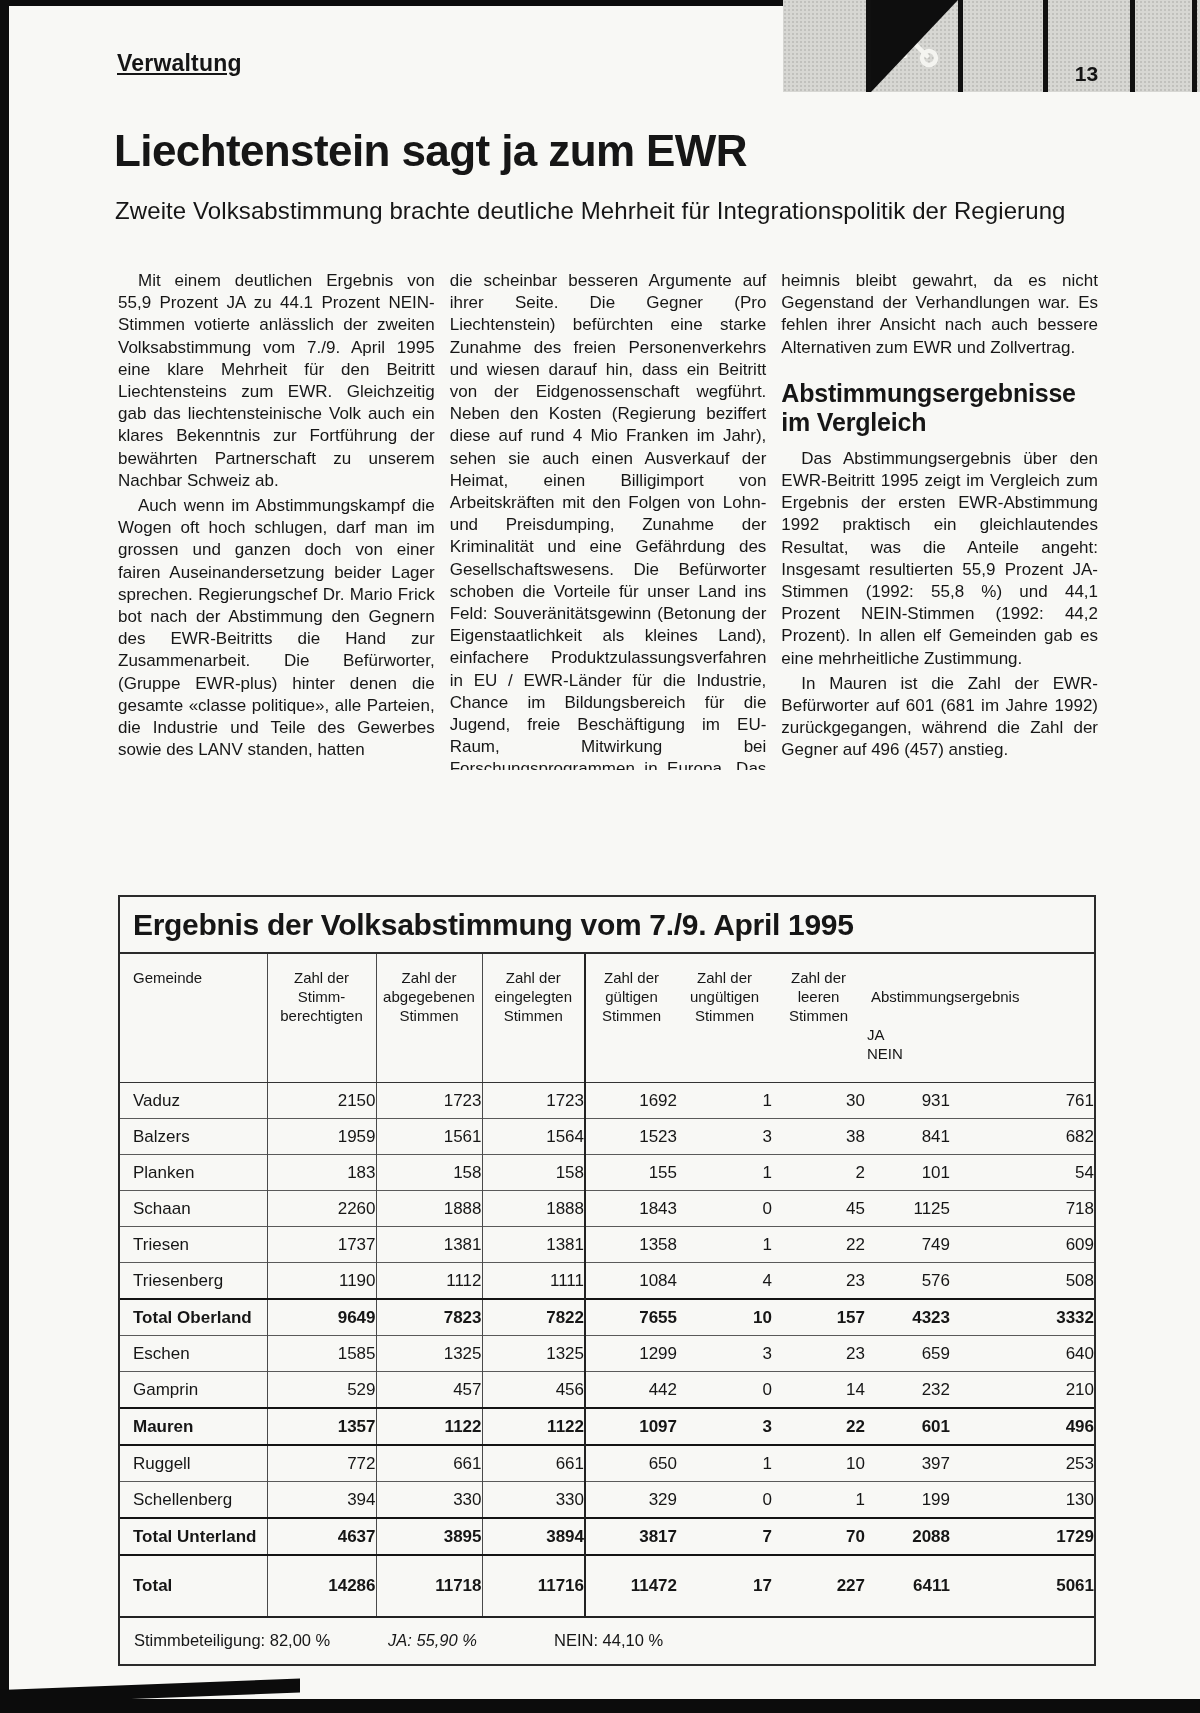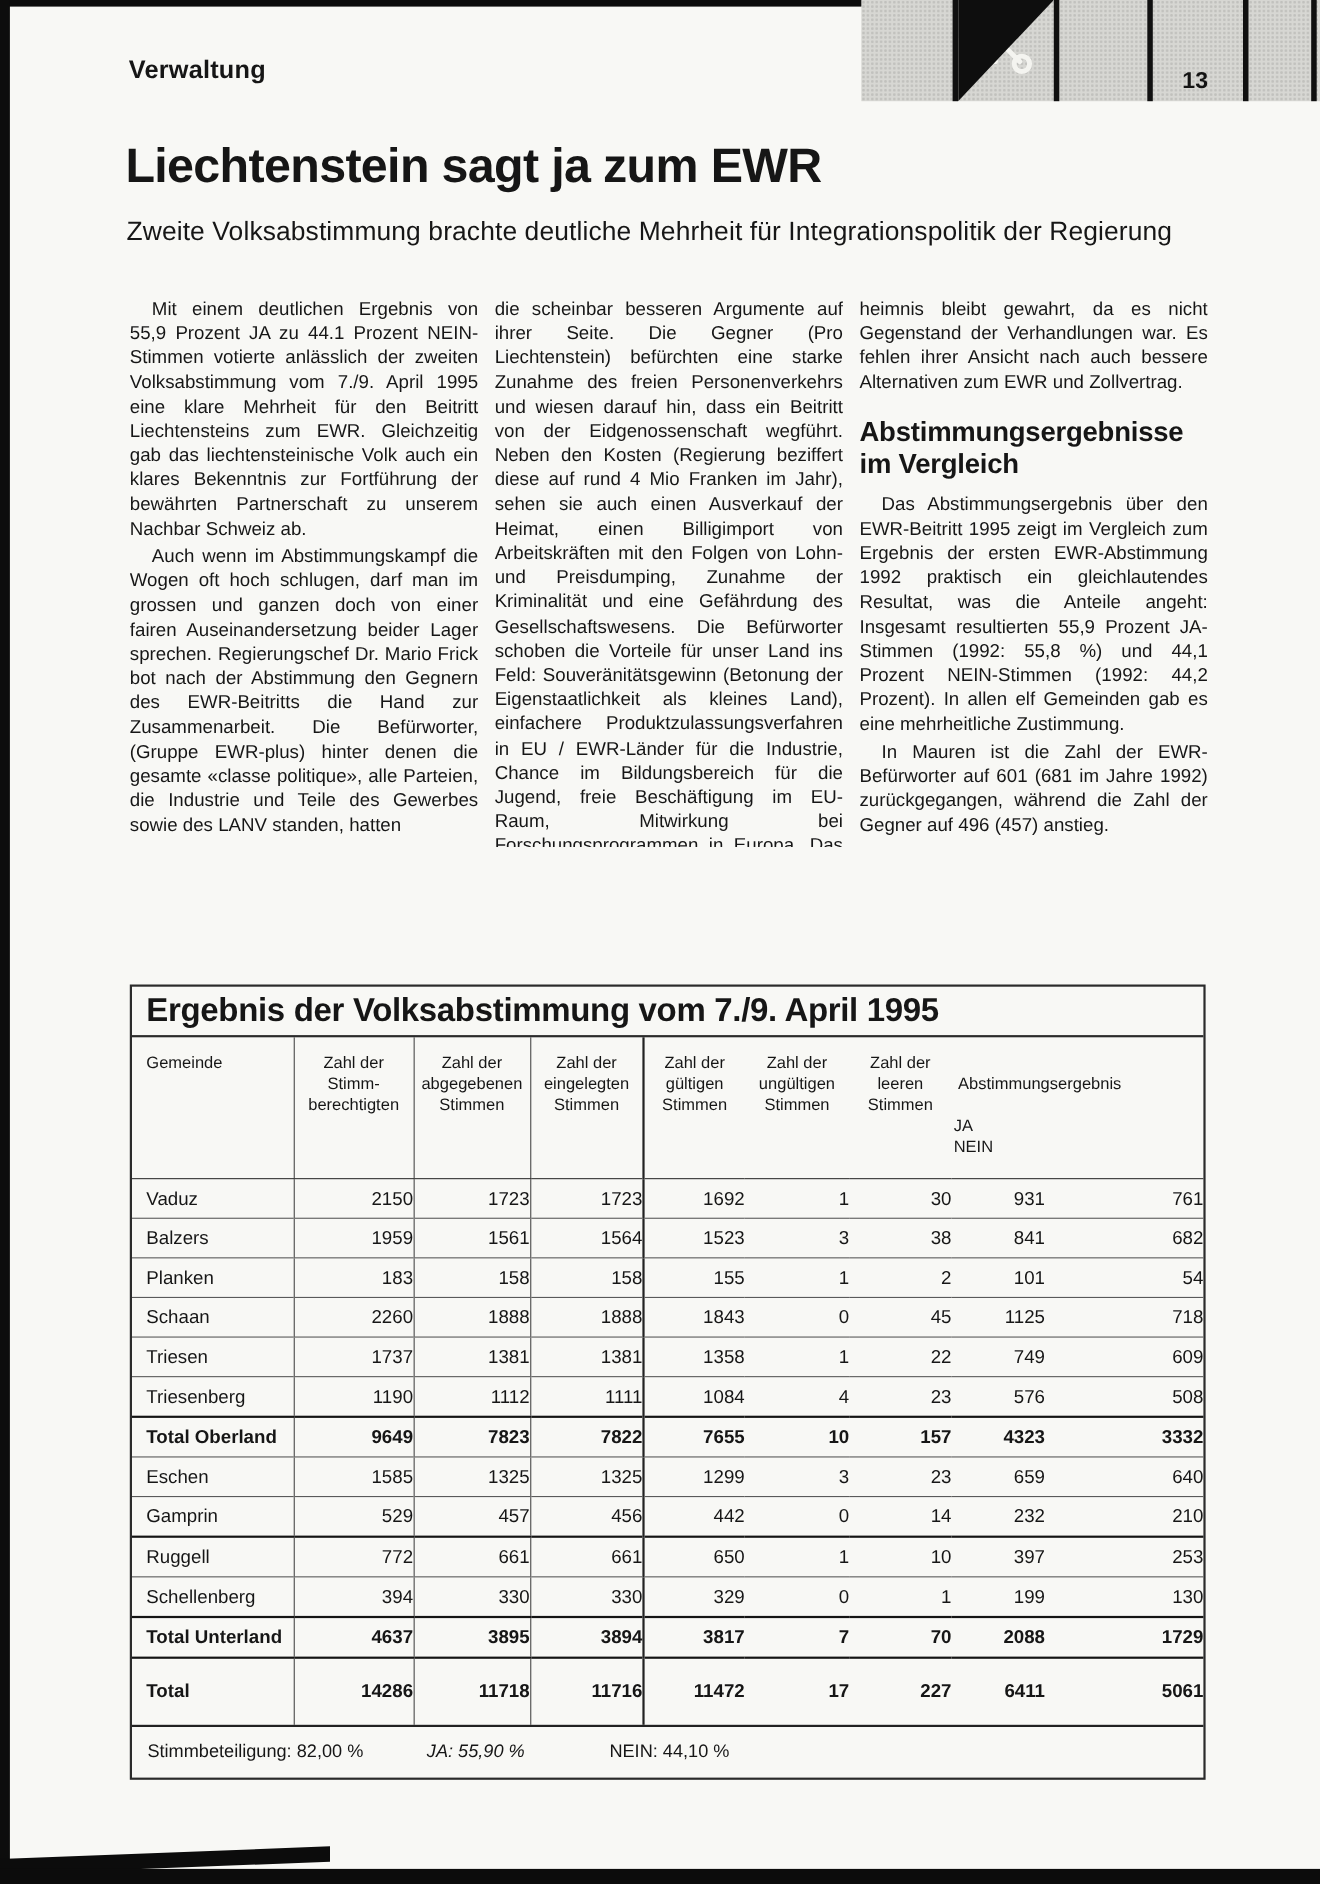--- a/index.html
+++ b/index.html
@@ -15,33 +15,33 @@
   .bottom-wedge{position:absolute;left:0;bottom:9px;width:300px;height:14px;background:#0c0c0c;transform:skewY(-2.2deg);transform-origin:left bottom;}
   
   .banner{position:absolute;left:783px;top:0;width:417px;height:92px;background:#d7d7d3;
     background-image:radial-gradient(rgba(0,0,0,0.10) 1px, transparent 1.4px);background-size:4px 4px;}
   .banner .vline{position:absolute;top:0;width:5px;height:92px;background:#101010;}
   .tri-cell{position:absolute;left:88px;top:0;width:87px;height:92px;}
   .tri{position:absolute;inset:0;background:#0e0e0e;clip-path:polygon(0 0,100% 0,0 100%);}
   .pageno{position:absolute;left:260px;top:0;width:87px;height:88px;display:flex;align-items:flex-end;justify-content:center;
     font-size:21px;font-weight:bold;color:#141414;padding-bottom:2px;box-sizing:border-box;}
   
-  .kicker{position:absolute;left:117px;top:50px;font-size:23px;font-weight:bold;letter-spacing:0.2px;}
+  .kicker{position:absolute;left:117px;top:50px;font-size:23px;font-weight:bold;letter-spacing:0.2px;text-decoration:underline;}
   .title{position:absolute;left:114px;top:126px;font-size:44px;font-weight:bold;letter-spacing:-0.6px;}
   .subtitle{position:absolute;left:115px;top:197px;font-size:24px;letter-spacing:0.1px;}
   
   .columns{position:absolute;left:118px;top:270px;width:980px;height:500px;display:flex;gap:15px;overflow:hidden;}
   .col{width:318px;font-size:17px;line-height:22.2px;text-align:justify;}
   .col p{margin:0;}
   .col p.indent{text-indent:20px;}
   .col p + p, .col h2 + p{margin-top:3px;}
   .col h2{margin:20px 0 11px 0;font-size:25px;line-height:29px;font-weight:bold;text-align:left;letter-spacing:-0.2px;}
   
   .vote-table{position:absolute;left:118px;top:895px;width:978px;border:2px solid #2b2b2b;box-sizing:border-box;background:#f8f8f5;}
-  .t-title{height:46px;border-bottom:2px solid #2b2b2b;box-sizing:border-box;display:flex;align-items:center;
+  .t-title{height:57px;border-bottom:2px solid #2b2b2b;box-sizing:border-box;display:flex;align-items:center;
     padding-left:13px;font-size:30px;font-weight:bold;letter-spacing:-0.3px;}
   table.grid{width:100%;border-collapse:collapse;table-layout:fixed;font-size:17px;}
   table.grid td,table.grid th{padding:0;font-weight:normal;vertical-align:middle;}
   
   tr.hdr th{height:100px;vertical-align:top;padding-top:14px;font-size:15px;line-height:19px;white-space:pre-line;text-align:center;}
   tr.hdr th.g{text-align:left;padding-left:13px;}
   tr.hdr th.res{text-align:left;}
   .res-label{font-size:15px;line-height:19px;padding-left:6px;}
   .res-janein{display:flex;justify-content:space-between;font-size:15px;padding:0 20px 0 2px;flex-direction:column;}
   
@@ -249,20 +249,31 @@
             <td class="g bR">Gamprin</td>
             <td class="n pr1 bR">529</td>
             <td class="n pr2 bR">457</td>
             <td class="n pr3 bRh">456</td>
             <td class="n pr4">442</td>
             <td class="n pr5">0</td>
             <td class="n pr6">14</td>
             <td class="n pr7">232</td>
             <td class="n pr8">210</td>
           </tr>
+          <tr class="data bold thick">
+            <td class="g bR">Mauren</td>
+            <td class="n pr1 bR">1357</td>
+            <td class="n pr2 bR">1122</td>
+            <td class="n pr3 bRh">1122</td>
+            <td class="n pr4">1097</td>
+            <td class="n pr5">3</td>
+            <td class="n pr6">22</td>
+            <td class="n pr7">601</td>
+            <td class="n pr8">496</td>
+          </tr>
           <tr class="data thick">
             <td class="g bR">Ruggell</td>
             <td class="n pr1 bR">772</td>
             <td class="n pr2 bR">661</td>
             <td class="n pr3 bRh">661</td>
             <td class="n pr4">650</td>
             <td class="n pr5">1</td>
             <td class="n pr6">10</td>
             <td class="n pr7">397</td>
             <td class="n pr8">253</td>

